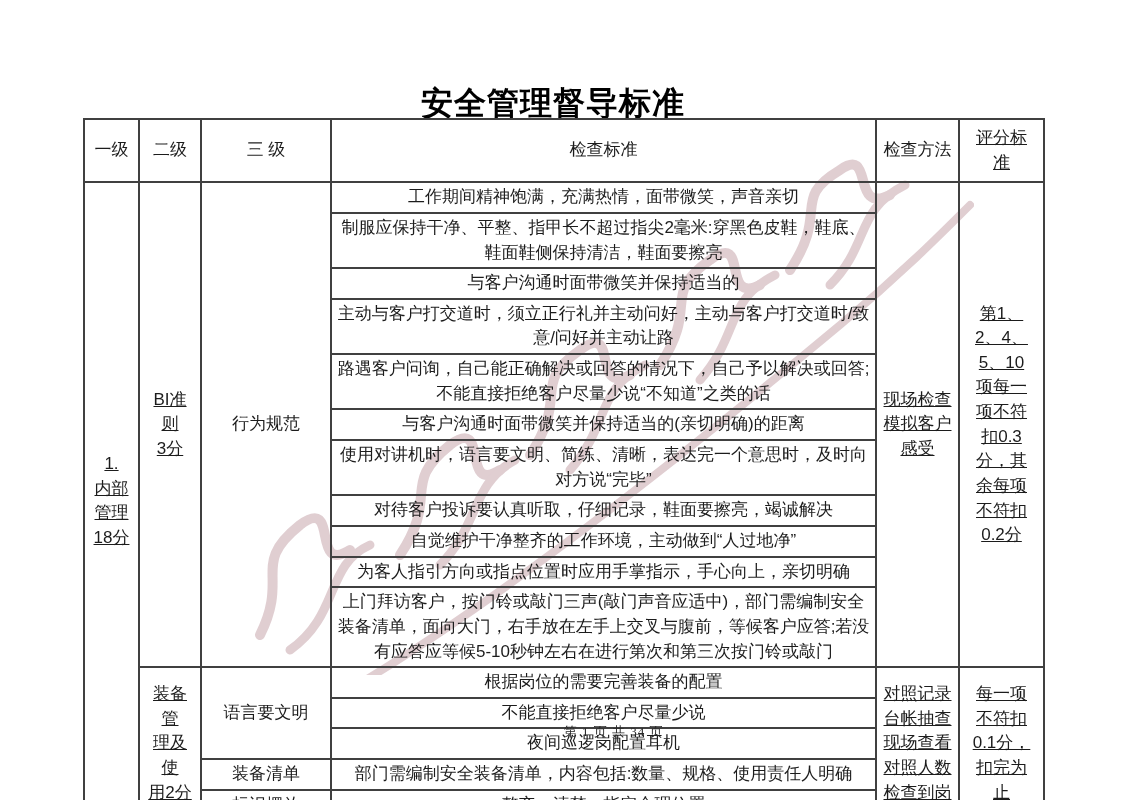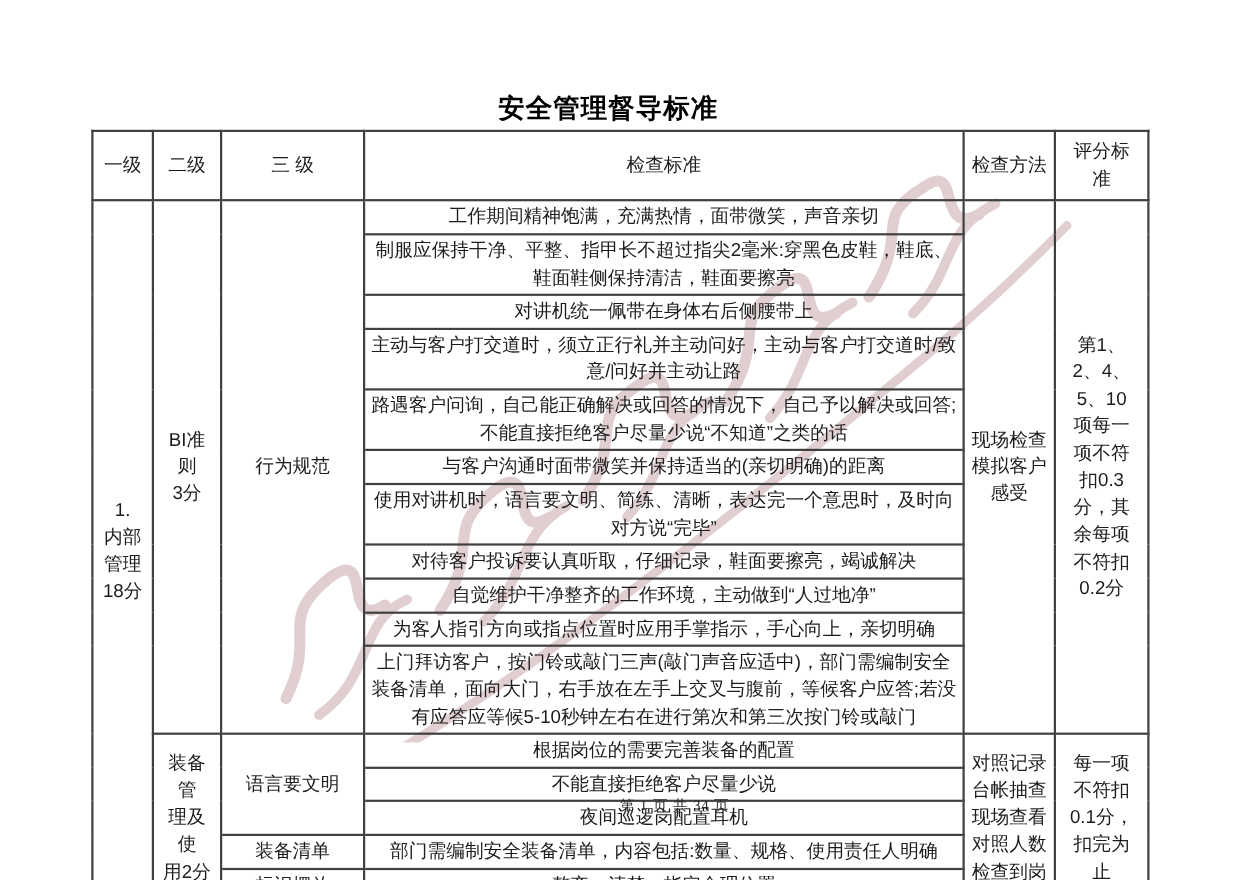--- a/index.html
+++ b/index.html
@@ -9,21 +9,21 @@
     width:1131px; height:800px;
     background:#ffffff;
     overflow:hidden;
     font-family:"Liberation Sans","DejaVu Sans",sans-serif;
     color:#1c1c1c;
   }
   .doc-title {
     position:absolute;
     top:82px; left:0; width:1106px;
     text-align:center;
-    font-size:24px;
+    font-size:32px;
     font-weight:bold;
     letter-spacing:1px;
     color:#000;
   }
   table.std-table {
     position:absolute;
     left:83px; top:118px;
     width:960px;
     border-collapse:collapse;
     table-layout:fixed;
@@ -34,21 +34,21 @@
     font-weight:normal;
     line-height:1.45;
     padding:2px 5px;
     text-align:center;
     vertical-align:middle;
     color:#1c1c1c;
     word-break:break-all;
   }
   table.std-table th { padding:6px 4px; }
   td.std { text-align:left; padding-left:7px; }
-  .pre { white-space:pre-line; }
+  .pre { white-space:pre-line;text-decoration:underline; }
   .footer {
     position:absolute;
     top:723px; left:0; width:1131px;
     text-align:center;
     font-family:"Liberation Serif","DejaVu Serif",serif;
     font-size:13px;
     color:#2a2a2a;
     letter-spacing:1px;
     margin-left:48px;
   }
@@ -123,21 +123,21 @@
 扣0.3
 分，其
 余每项
 不符扣
 0.2分</td>
       </tr>
       <tr>
           <td class="std">制服应保持干净、平整、指甲长不超过指尖2毫米:穿黑色皮鞋，鞋底、鞋面鞋侧保持清洁，鞋面要擦亮</td>
         </tr>
       <tr>
-          <td class="std">对讲机统一佩带在身体右后侧腰带上</td>
+          <td class="std">与客户沟通时面带微笑并保持适当的</td>
         </tr>
       <tr>
           <td class="std">主动与客户打交道时，须立正行礼并主动问好，主动与客户打交道时/致意/问好并主动让路</td>
         </tr>
       <tr>
           <td class="std">路遇客户问询，自己能正确解决或回答的情况下，自己予以解决或回答;不能直接拒绝客户尽量少说“不知道”之类的话</td>
         </tr>
       <tr>
           <td class="std">与客户沟通时面带微笑并保持适当的(亲切明确)的距离</td>
         </tr>

